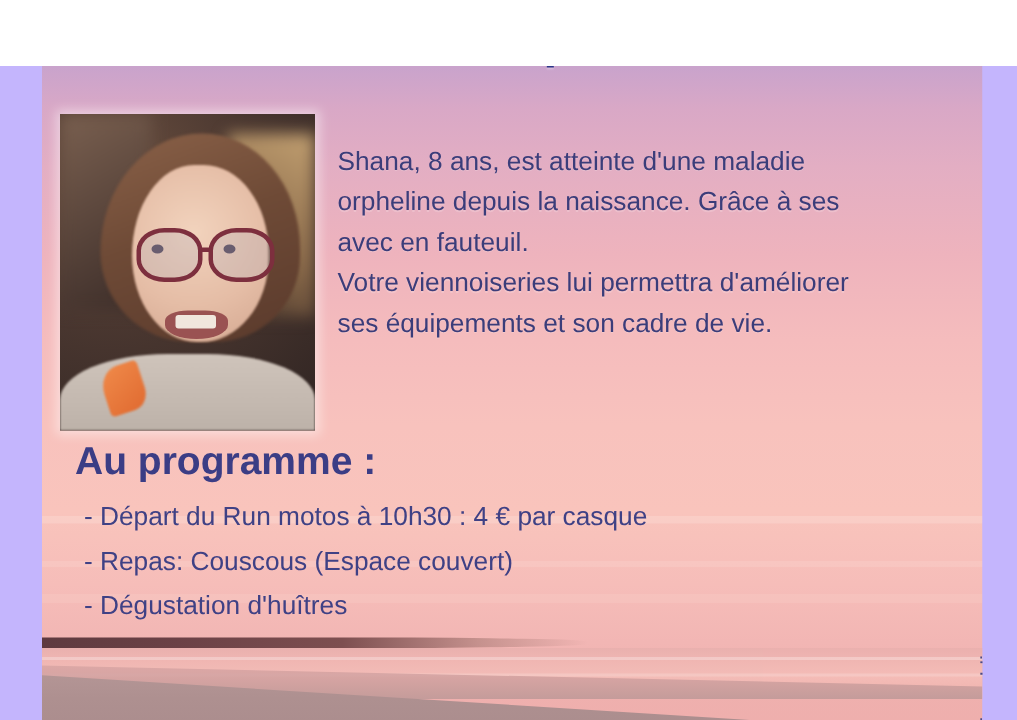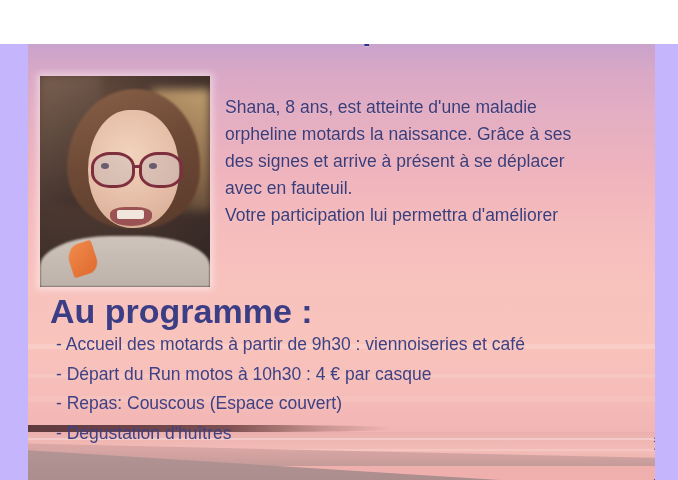--- a/index.html
+++ b/index.html
@@ -179,21 +179,21 @@
     line-height:27px;
     color:#3b3d7a;
     text-shadow:0 1px 0 rgba(255,255,255,0.18);
   }
   #intro-text p { margin:0; }
 
   
   #programme-heading {
     position:absolute;
     left:22px; top:248px;
-    font-size:34px;
+    font-size:26px;
     font-weight:bold;
     color:#3b3d85;
   }
   #programme-list {
     position:absolute;
     left:28px; top:286px; right:44px;
     list-style:none;
   }
   #programme-list li {
     font-size:17.5px;
@@ -260,30 +260,29 @@
         <div class="ph-bridge"></div>
         <div class="ph-mouth"></div>
         <div class="ph-teeth"></div>
         <div class="ph-shirt"></div>
         <div class="ph-lanyard"></div>
       </div>
     </div>
 
     <div id="intro-text">
       <p>Shana, 8 ans, est atteinte d'une maladie</p>
-      <p>orpheline motards la naissance. Grâce à ses</p>
-      <p>des signes et arrive à présent à se déplacer</p>
+      <p>orpheline depuis la naissance. Grâce à ses</p>
       <p>avec  en fauteuil.</p>
-      <p>Votre participation lui permettra d'améliorer</p>
+      <p>Votre viennoiseries lui permettra d'améliorer</p>
+      <p>ses équipements et son cadre de vie.</p>
     </div>
 
     <div id="programme-heading">Au programme :</div>
 
     <ul id="programme-list">
-      <li>- Accueil des motards à partir de 9h30 : viennoiseries et café</li>
       <li>- Départ du Run motos à 10h30 : 4 € par casque</li>
       <li>- Repas: Couscous (Espace couvert)</li>
       <li>- Dégustation d'huîtres</li>
     </ul>
 
     <div id="legal-notice">Ne pas jeter sur la voie publique</div>
 
     <div id="bottom-cut-text">Buvette - Restauration sur place</div>
 
   </div>

